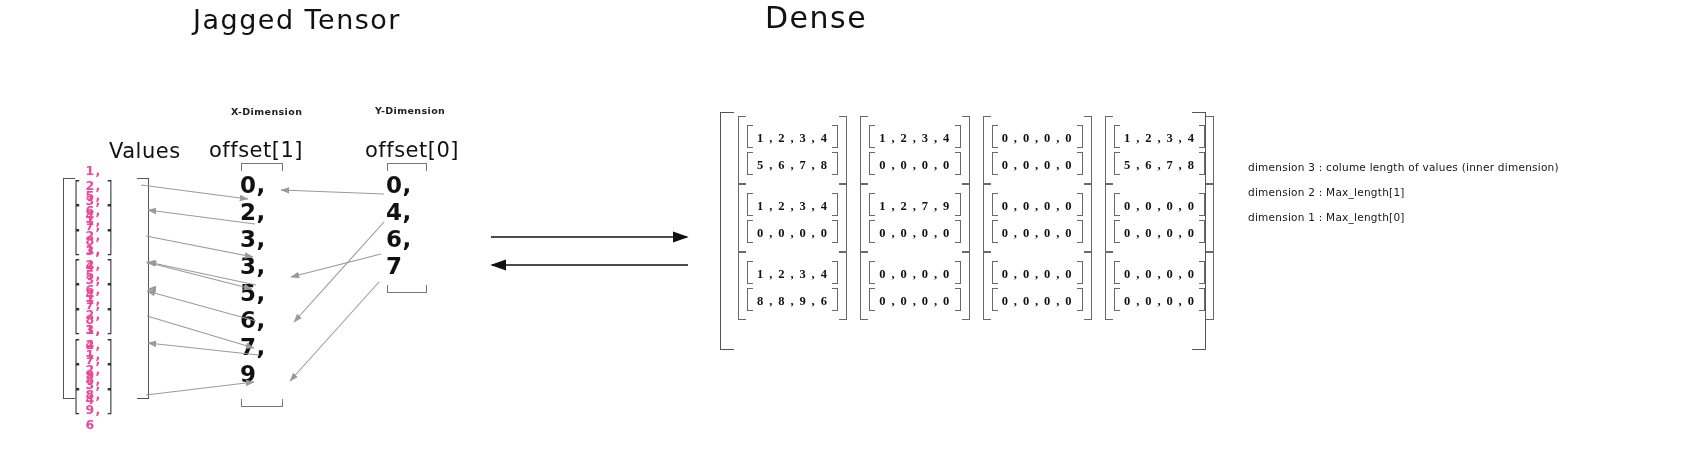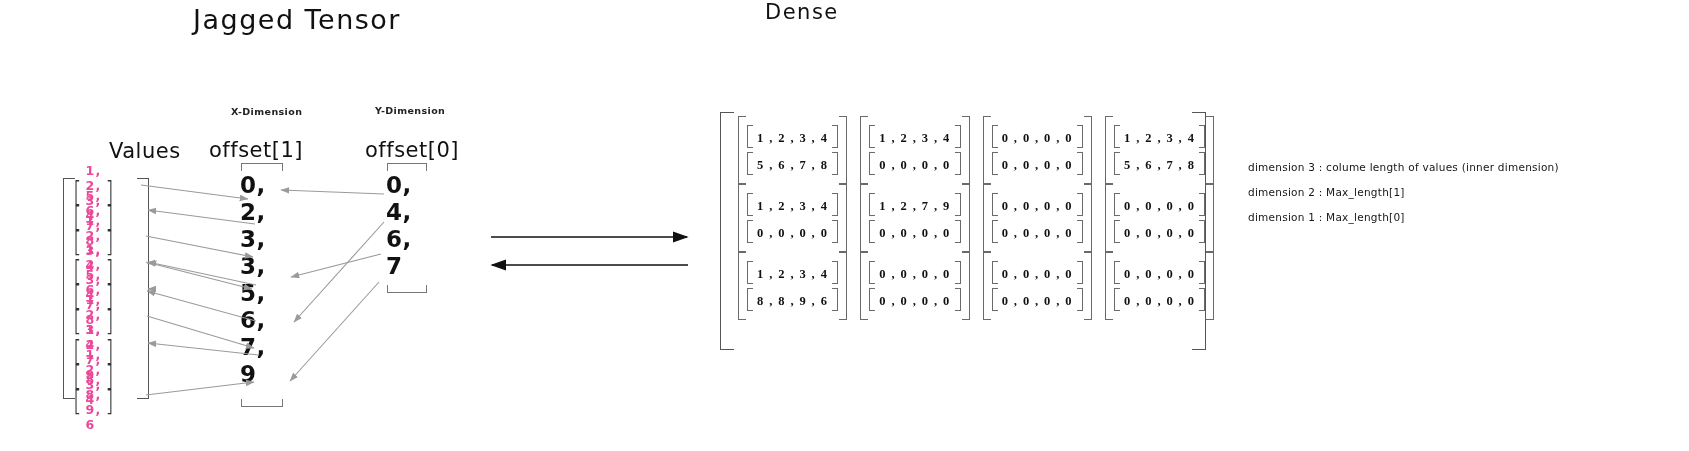--- a/index.html
+++ b/index.html
@@ -168,21 +168,21 @@
     left: 0; top: 0;
     width: 1689px; height: 451px;
     pointer-events: none;
   }
 </style>
 </head>
 <body>
 
 <div class="abs title" style="left:193px; top:4px;">Jagged Tensor</div>
 
-<div class="abs title" style="left:765px; top:0px; font-size:21px;">Dense</div>
+<div class="abs title" style="left:765px; top:0px; font-size:30px;">Dense</div>
 
 <div class="abs col-title" style="left:73px; top:139px;margin-left:36px;">Values</div>
 
 <div class="abs dim-caption" style="left:231px; top:106px;">X-Dimension</div>
 
 <div class="abs col-title" style="left:209px; top:138px;">offset[1]</div>
 
 <div class="abs dim-caption" style="left:375px; top:105px;">Y-Dimension</div>
 
 <div class="abs col-title" style="left:365px; top:138px;">offset[0]</div>

